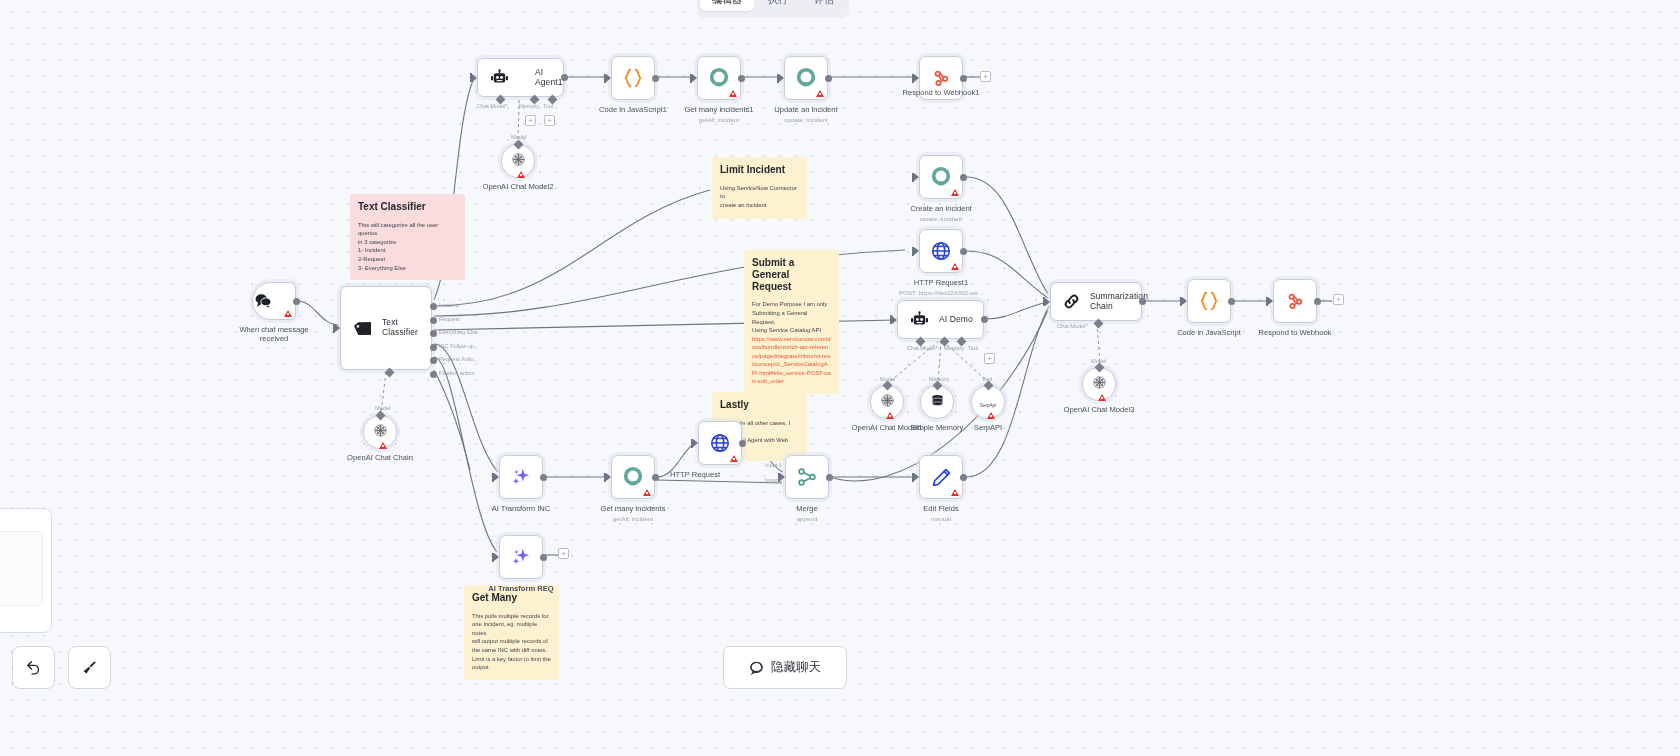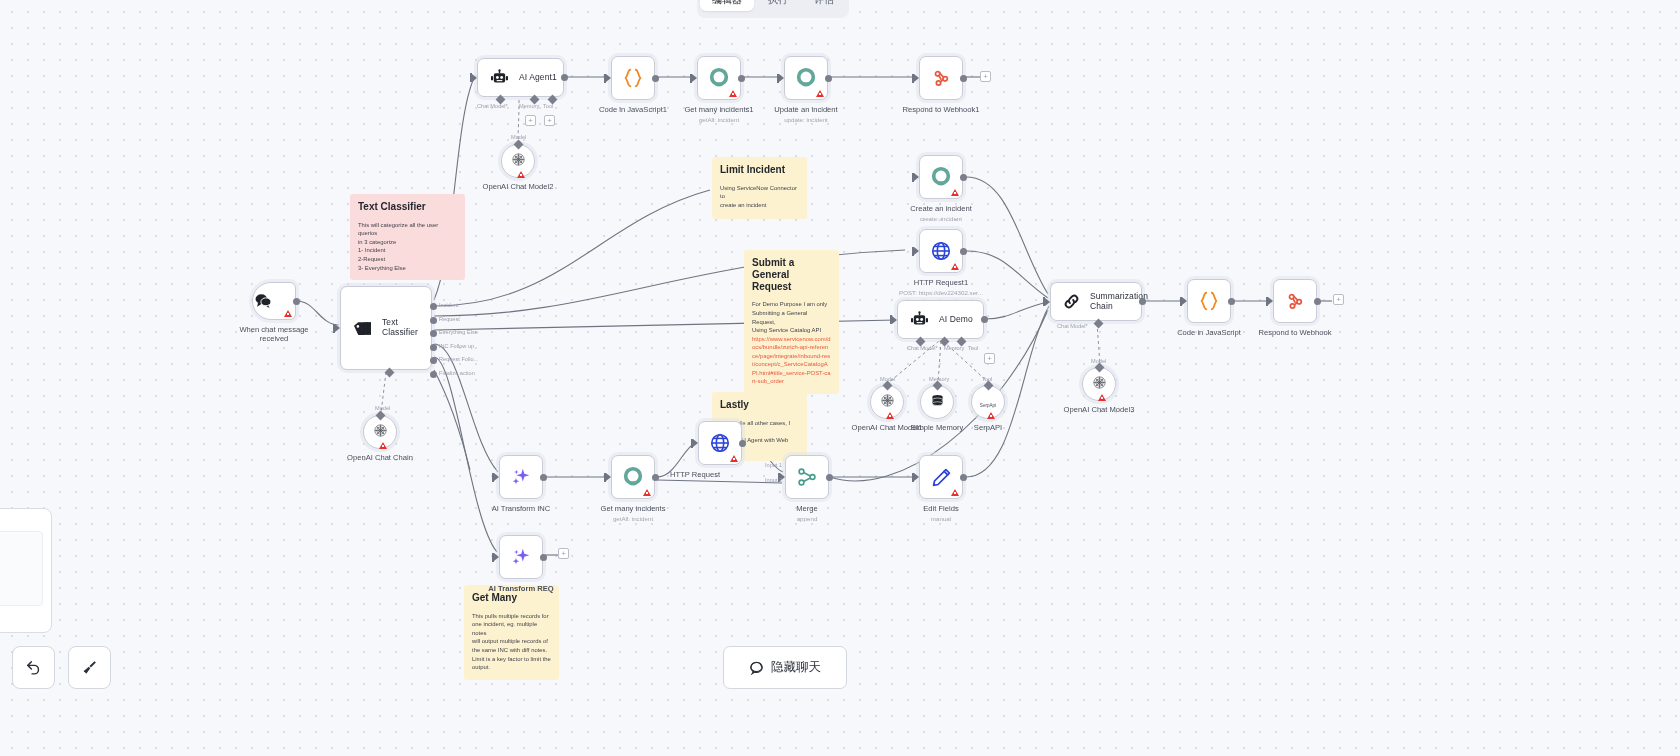--- a/index.html
+++ b/index.html
@@ -244,21 +244,21 @@
         <span class="nicon"><svg width="15" height="15" viewBox="0 0 24 24" fill="none" stroke="#4c4f58" stroke-width="1.1">
             <circle cx="12" cy="12" r="3"></circle>
             <circle cx="12" cy="12" r="6"></circle>
             <circle cx="12" cy="12" r="9"></circle>
             <path d="M12,3 v18 M3,12 h18 M6,6 L18,18 M18,6 L6,18"></path>
           </svg></span>
         <div class="diamond" style="left: 13px; top: -4px;"></div>
         <div class="warn" style="right: 9px; bottom: -1px;"></div>
       </div>
       <div class="caption" style="left: 325px; top: 453px; width: 110px;">OpenAI Chat Chain</div>
-      <div class="node" style="left: 477px; top: 58px; width: 87px; height: 39px; padding-left: 11px; gap: 9px;">
+      <div class="node" style="left: 477px; top: 58px; width: 87px; height: 39px; padding-left: 11px; gap: 25px;">
         <span class="nicon">
           <svg width="21" height="17" viewBox="0 0 28 24">
             <rect x="6" y="6" width="16" height="13" rx="2.5" fill="#1f2229"></rect>
             <circle cx="11" cy="12" r="2" fill="#fff"></circle>
             <circle cx="17" cy="12" r="2" fill="#fff"></circle>
             <rect x="10" y="15.6" width="8" height="1.6" fill="#fff"></rect>
             <rect x="13" y="2" width="2" height="4" fill="#1f2229"></rect>
             <circle cx="14" cy="2" r="1.6" fill="#1f2229"></circle>
             <rect x="2" y="10" width="3" height="6" rx="1.3" fill="#1f2229"></rect>
             <rect x="23" y="10" width="3" height="6" rx="1.3" fill="#1f2229"></rect>
@@ -328,21 +328,21 @@
             <circle cx="9" cy="18" r="2.6"></circle>
             <path d="M9.6,9.2 L12,13.5"></path>
             <path d="M14.6,14 L11.4,16.6"></path>
             <path d="M10.3,6 L15,11"></path>
           </svg>
         </span>
       </div>
       <div class="port" style="left: 960px; top: 74.5px;"></div>
       <div class="barin" style="left: 912px; top: 73.5px;"></div>
       <div class="arrowin" style="left: 914px; top: 74px;"></div>
-      <div class="caption" style="left: 886px; top: 105px; width: 110px;">Respond to Webhook1</div>
+      <div class="caption" style="left: 886px; top: 88px; width: 110px;">Respond to Webhook1</div>
       <div class="node sq" style="left: 919px; top: 155px; width: 44px; height: 44px;">
         <span class="nicon">
           <svg width="22" height="22" viewBox="0 0 24 24">
             <circle cx="12" cy="11" r="8" fill="none" stroke="#62a79a" stroke-width="4"></circle>
             <path d="M8,17 L10,21 L14,21 L16,17 Z" fill="#62a79a"></path>
           </svg>
         </span>
         <div class="warn"></div>
       </div>
       <div class="port" style="left: 960px; top: 173.5px;"></div>

